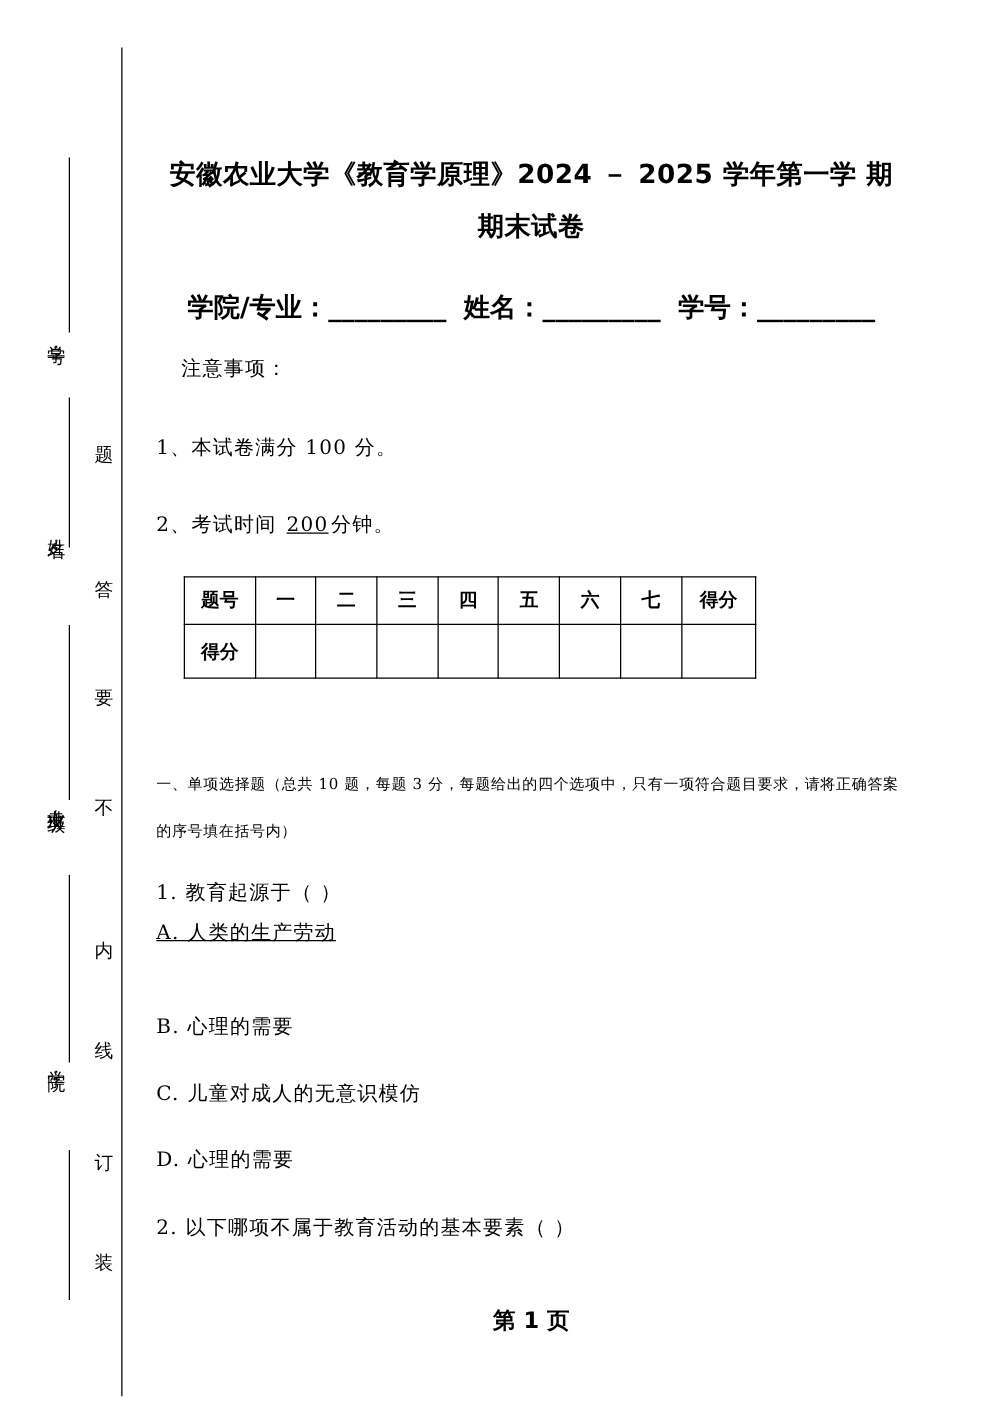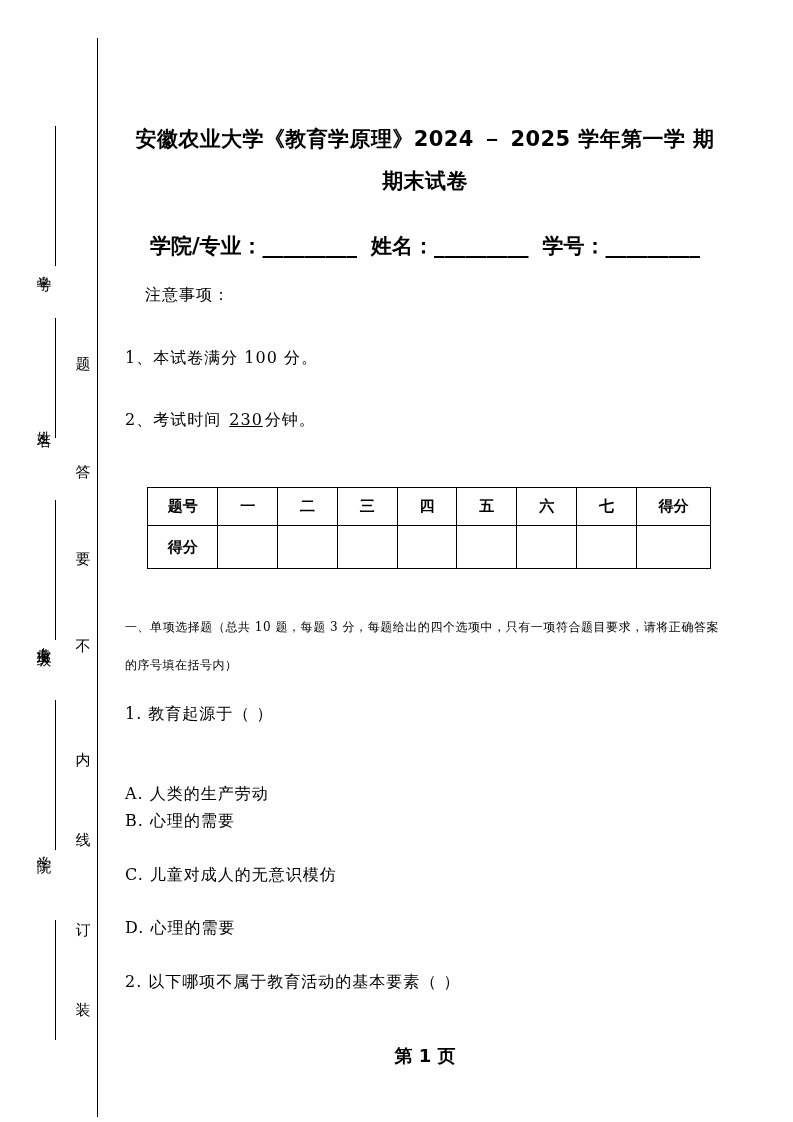--- a/index.html
+++ b/index.html
@@ -128,24 +128,24 @@
     letter-spacing: 1px;
   }
   .ul-val {
     text-decoration: underline;
     padding: 0 2px;
   }
 
   
   .score-table {
     position: absolute;
-    top: 487px;
+    top: 461px;
     left: 22px;
     border-collapse: collapse;
-    width: 564px;
+    width: 458px;
     font-family: "DejaVu Sans", "Liberation Sans", sans-serif;
   }
   .score-table td {
     border: 1.1px solid #000;
     text-align: center;
     vertical-align: middle;
     font-weight: bold;
     font-size: 15px;
     padding: 0;
   }
@@ -167,21 +167,21 @@
     text-align: justify;
   }
   .q-stem, .q-opt {
     position: absolute;
     left: 0;
     font-size: 16px;
     letter-spacing: 1px;
     white-space: nowrap;
   }
   .q1-stem { top: 704px; }
-  .q1-a    { top: 784px; }
+  .q1-a    { top: 736px; text-decoration: underline; }
   .q1-b    { top: 811px; }
   .q1-c    { top: 865px; }
   .q1-d    { top: 918px; }
   .q2-stem { top: 972px; }
 
   
   .footer {
     position: absolute;
     top: 1044px;
     left: 125px;
@@ -227,21 +227,21 @@
       <span>安徽农业大学《教育学原理》2024 － 2025 学年第一学</span>
       <span>期期末试卷</span>
     </h1>
 
     <div class="info-line">
       <span>学院/专业：</span><span>_________</span><span class="gap"></span><span>姓名：</span><span>_________</span><span class="gap"></span><span>学号：</span><span>_________</span>
     </div>
 
     <div class="notice-head">注意事项：</div>
     <div class="notice-1">1、本试卷满分 100 分。</div>
-    <div class="notice-2"><span>2、考试时间</span> <span class="ul-val">230</span><span>分钟。</span></div>
+    <div class="notice-2"><span>2、考试时间</span> <span class="ul-val">200</span><span>分钟。</span></div>
 
     <table class="score-table">
       <tbody>
         <tr class="r-head">
           <td class="c-label">题号</td>
           <td class="c-num">一</td>
           <td class="c-num">二</td>
           <td class="c-num">三</td>
           <td class="c-num">四</td>
           <td class="c-num">五</td>

